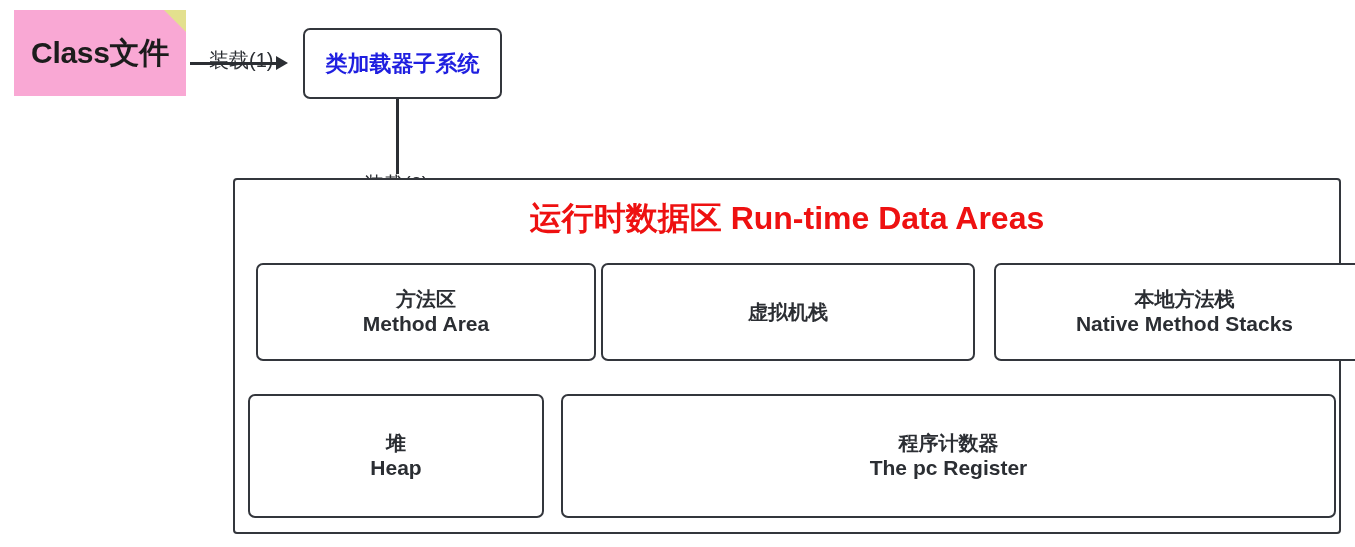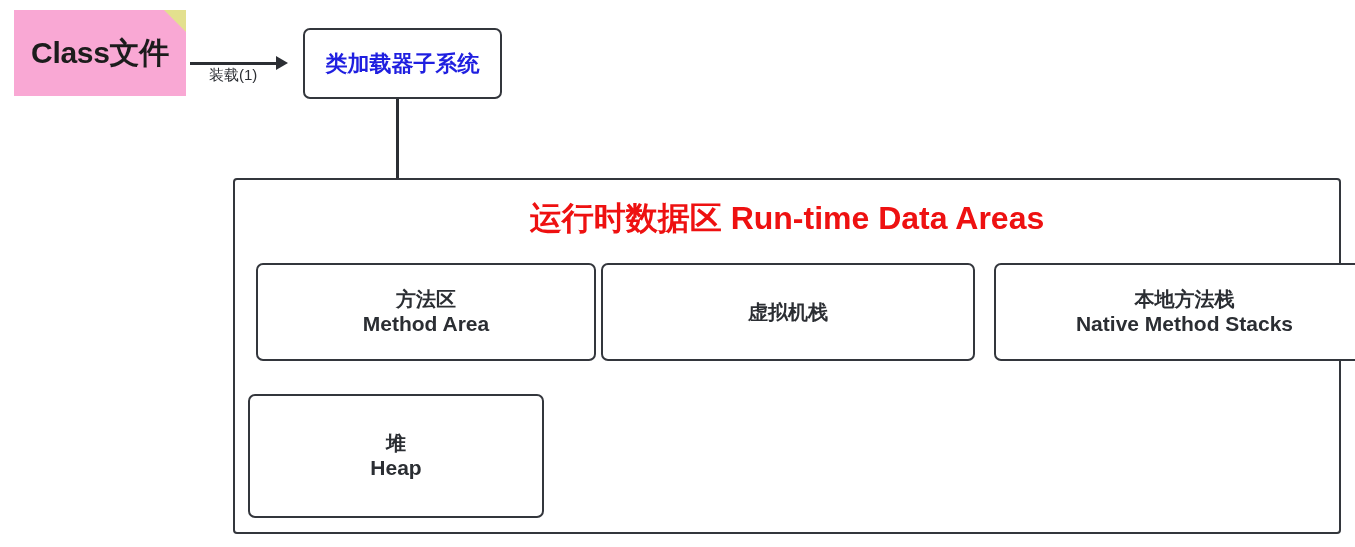--- a/index.html
+++ b/index.html
@@ -145,26 +145,25 @@
   .arrow-down {
     position: absolute;
     width: 0;
     height: 0;
     border-left: 7px solid transparent;
     border-right: 7px solid transparent;
     border-top: 13px solid #2b2e33;
   }
   .edge-label {
     position: absolute;
-    font-size: 15px;
+    font-size: 20px;
     color: #2b2e33;
     background: transparent;
     white-space: nowrap;
     line-height: 1;
-    margin-top: 17px;
   }
   #edge-label-1 { left: 209px; top: 50px; }
   #edge-label-2 { left: 362px; top: 174px; background: #ffffff; padding: 0 2px; }
 </style>
 </head>
 <body>
 
 <div id="canvas">
 
   <div class="sticky-note">
@@ -210,14 +209,20 @@
     </div>
   </div>
 
   <div class="rbox area-box" id="area-heap">
     <div class="rbox-inner">
       <span class="zh">堆</span>
       <span class="en">Heap</span>
     </div>
   </div>
 
+  <div class="rbox area-box" id="area-pc">
+    <div class="rbox-inner">
+      <span class="zh">程序计数器</span>
+      <span class="en">The pc Register</span>
+    </div>
+  </div>
 
 </div>
 
 </body></html>

